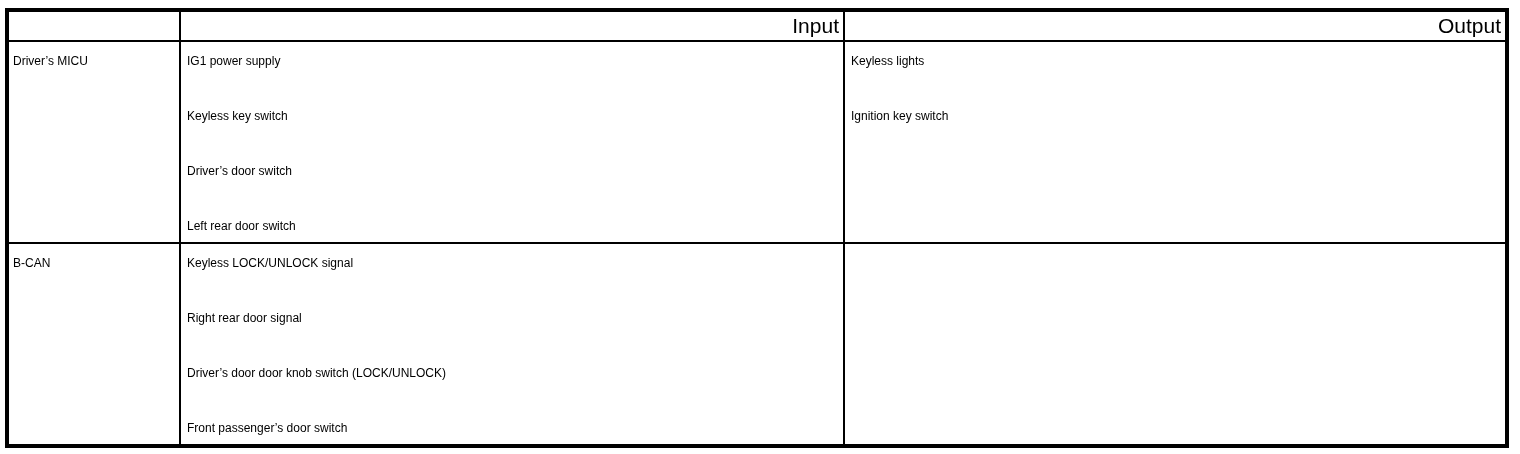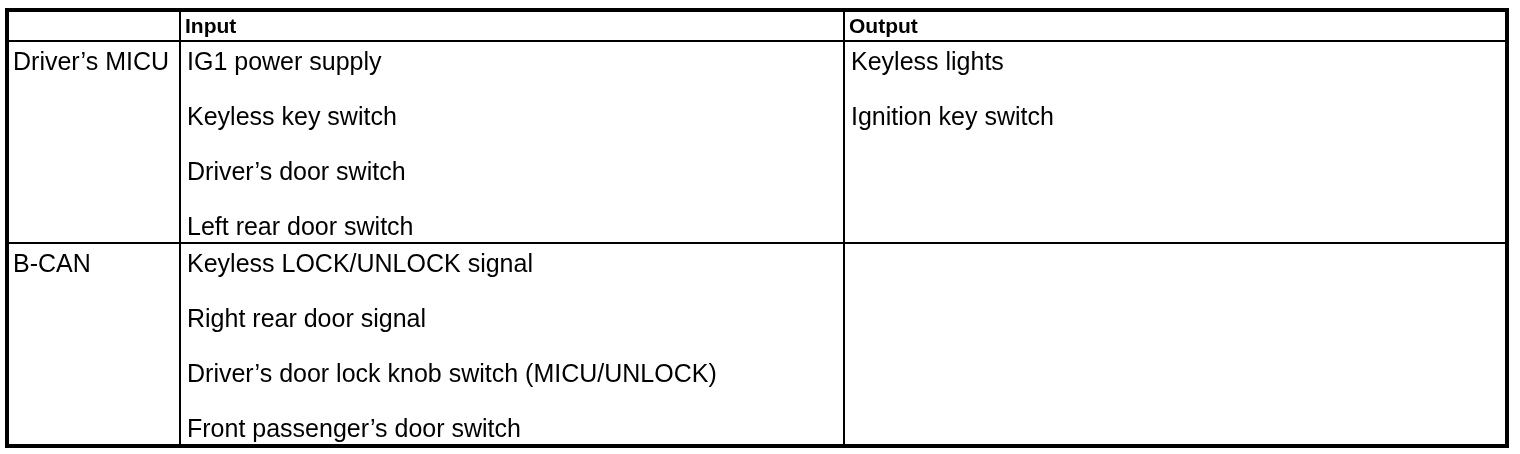--- a/index.html
+++ b/index.html
@@ -31,31 +31,31 @@
   }
   table.io-table {
     border: 4px solid #000000;
   }
   col.c-source { width: 173px; }
   col.c-input  { width: 664px; }
   col.c-output { width: 663px; }
   th.hdr {
     height: 29px;
     font-size: 21px;
-    font-weight: bold;
-    text-align: left;
+    font-weight: normal;
+    text-align: right;
     vertical-align: middle;
     padding: 2px 4px;
     border-bottom-width: 3px;
   }
   td.cell {
     vertical-align: top;
     height: 200px;
     padding: 8px 6px 4px 6px;
-    font-size: 25px;
+    font-size: 12px;
     line-height: 23px;
   }
   td.cell-source {
     padding-left: 4px;
   }
   .item {
     margin: 0 0 32px 0;
     white-space: nowrap;
   }
   .item:last-child { margin-bottom: 0; }
@@ -93,20 +93,20 @@
           <p class="item">Ignition key switch</p>
         </td>
       </tr>
       <tr>
         <td class="cell cell-source">
           <p class="item">B-CAN</p>
         </td>
         <td class="cell">
           <p class="item">Keyless LOCK/UNLOCK signal</p>
           <p class="item">Right rear door signal</p>
-          <p class="item">Driver’s door lock knob switch (MICU/UNLOCK)</p>
+          <p class="item">Driver’s door door knob switch (LOCK/UNLOCK)</p>
           <p class="item">Front passenger’s door switch</p>
         </td>
         <td class="cell"></td>
       </tr>
     </tbody>
   </table>
 </div>
 
 </body></html>

